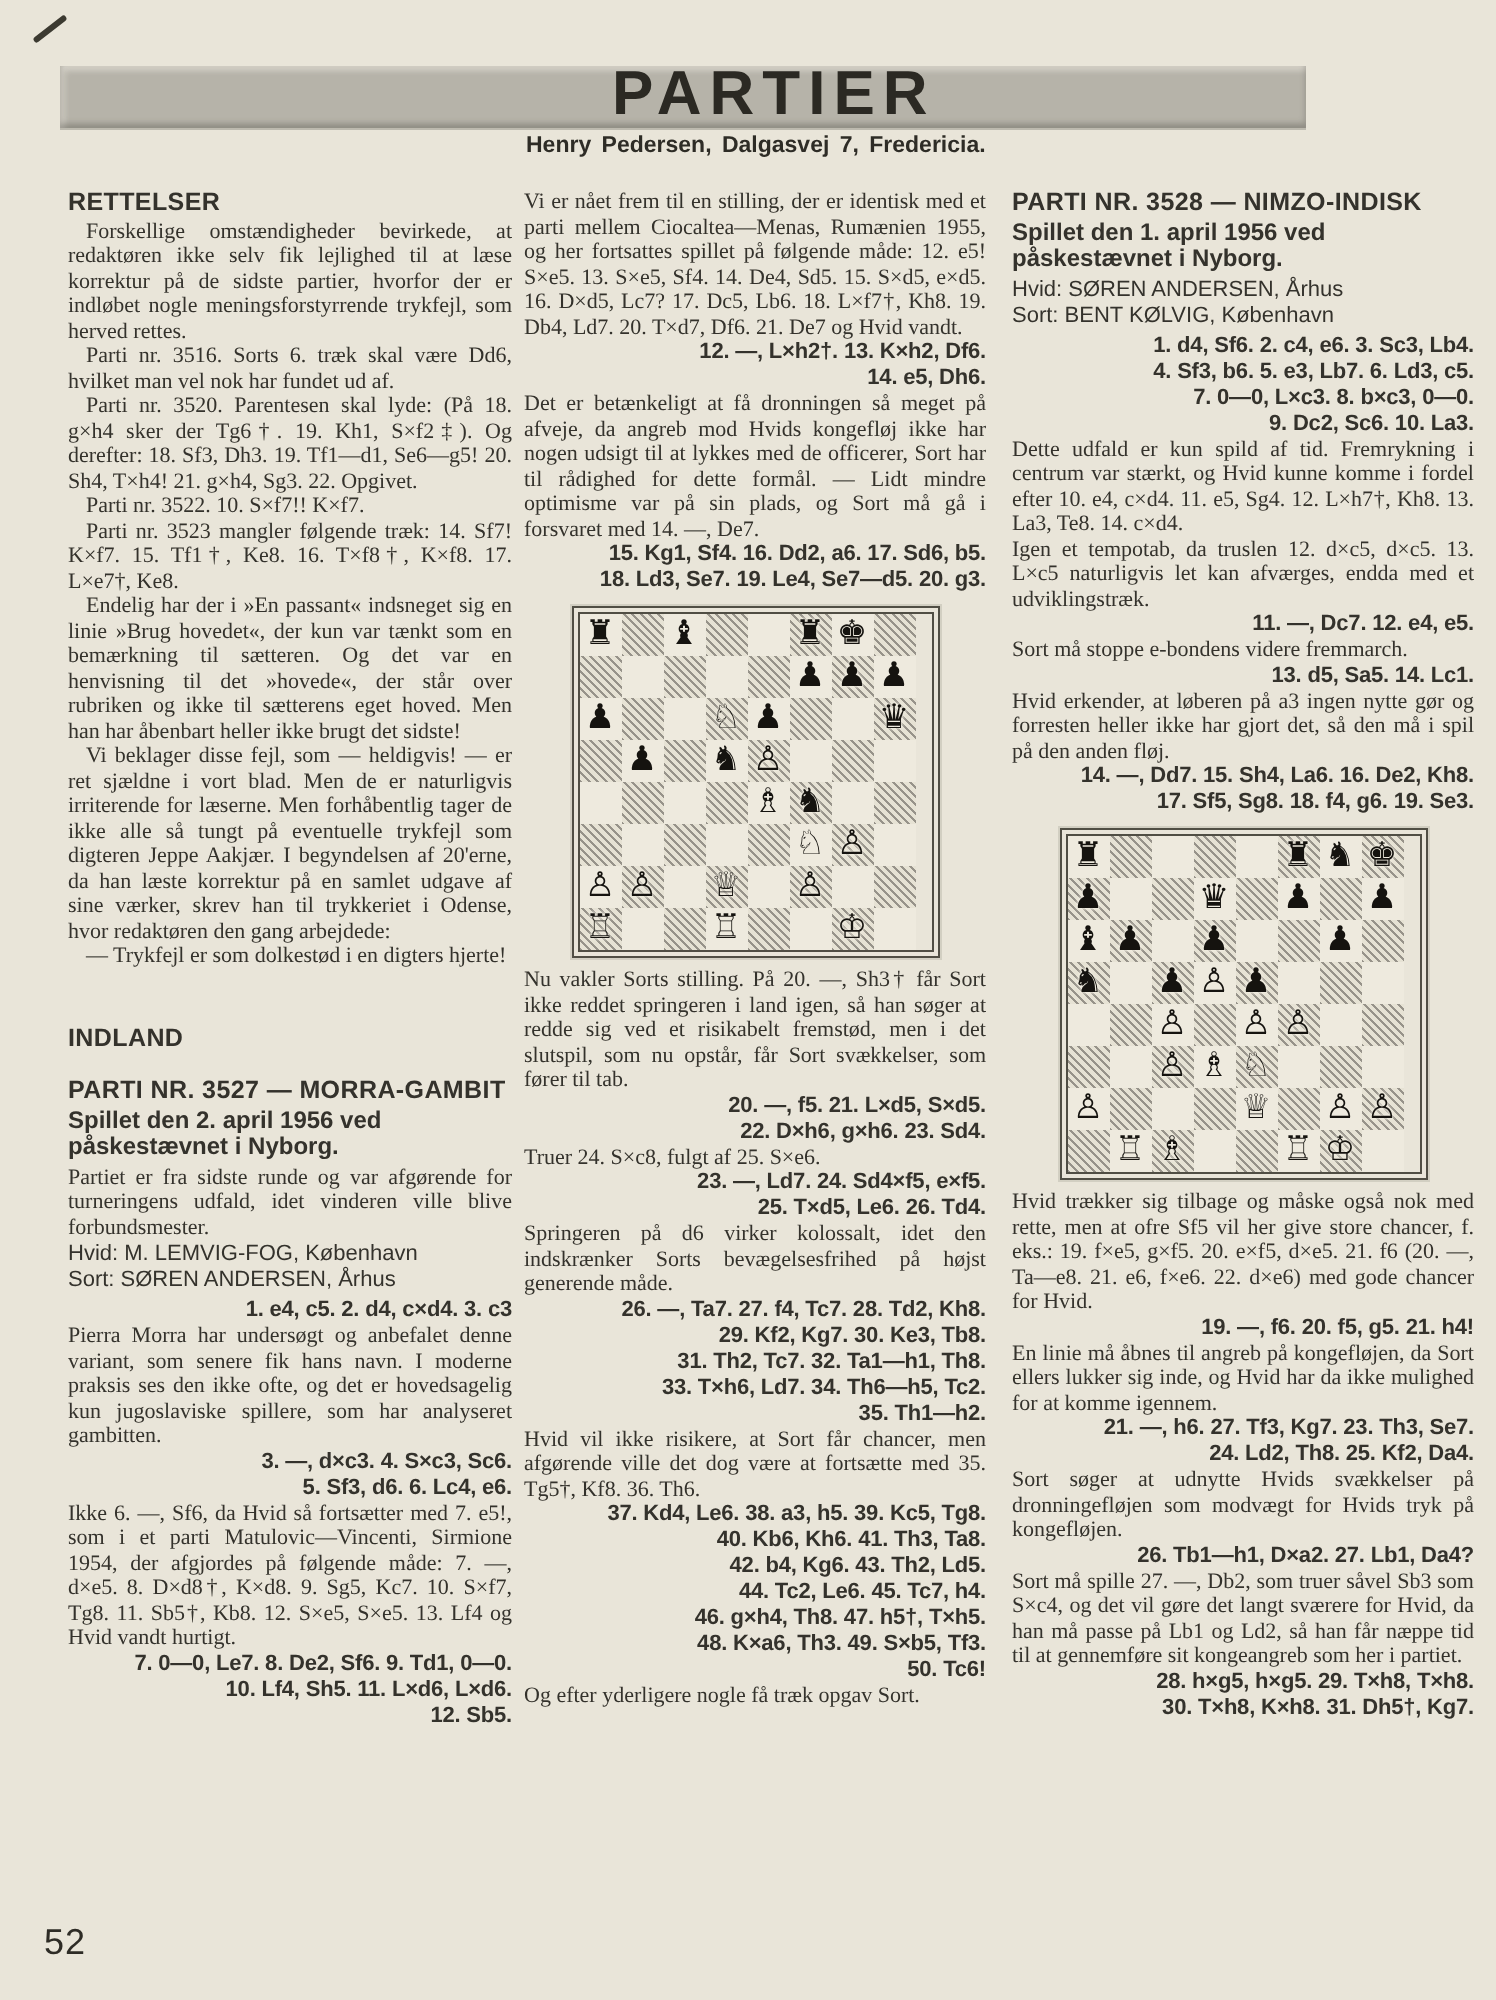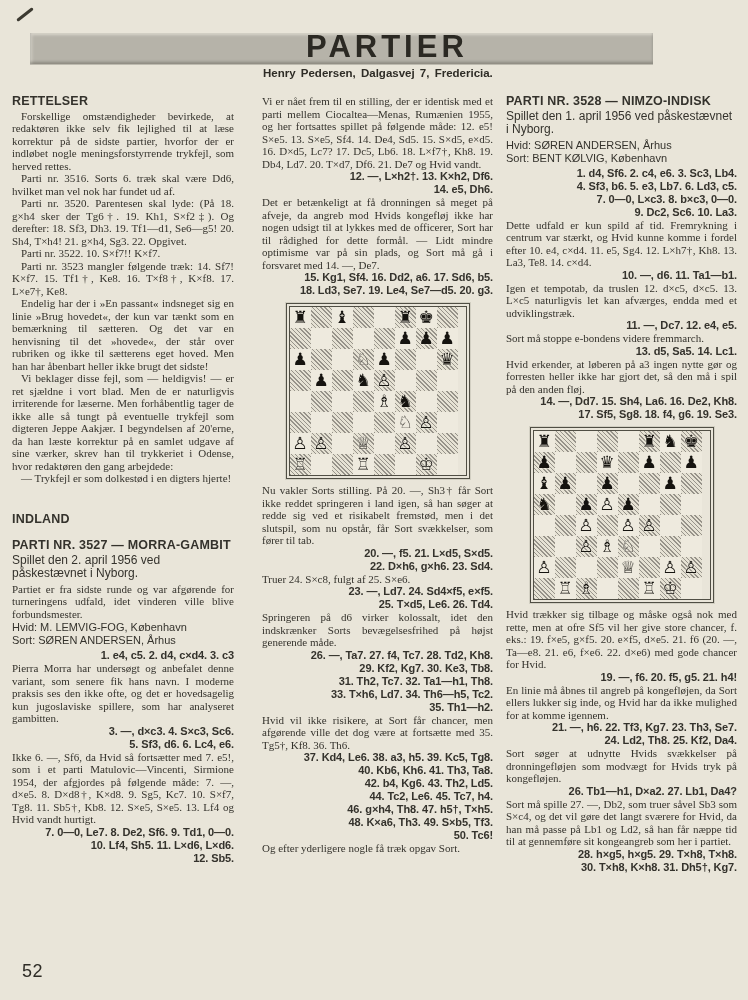--- a/index.html
+++ b/index.html
@@ -4,29 +4,29 @@
 <style>
   html,body{margin:0;padding:0;width:748px;height:1000px;overflow:hidden;}
   body{background:#e9e5d9;font-family:"Liberation Sans",sans-serif;color:#34322c;position:relative;}
   .page{position:absolute;inset:0;}
   .corner-mark{position:absolute;left:15px;top:13px;width:20px;height:3px;background:#3c3a31;transform:rotate(142deg);border-radius:2px;}
   .banner{position:absolute;left:30px;top:33px;width:623px;height:31px;background:#b6b3a9;
           box-shadow:inset 0 -2px 3px rgba(70,68,60,.38), inset 2px 2px 3px rgba(246,243,233,.55), 0 1px 0 rgba(60,58,50,.25);}
   .title{position:absolute;left:276px;top:-4px;font-size:31px;font-weight:bold;letter-spacing:4px;color:#2b2923;}
   .byline{position:absolute;left:263px;top:67px;font-size:11.5px;font-weight:bold;word-spacing:2px;color:#2e2c26;}
   .col{position:absolute;top:95px;font-size:11px;line-height:12.5px;text-align:justify;}
-  .col-left{left:12px;width:222px;}
+  .col-left{left:34px;width:222px;}
   .col-mid{left:262px;width:231px;}
   .col-right{left:506px;width:231px;}
   p.para{margin:0;font-family:Liberation Serif, serif;}
   p.para.indent{text-indent:9px;}
   .heading{font-weight:bold;font-size:12.5px;margin:0 0 2px;text-align:left;letter-spacing:.2px;}
   .heading:not(:first-child){margin-top:28px;}
   .heading + .heading{margin-top:14px;}
-  .subheading{font-weight:normal;font-size:12px;margin:0 0 2px;text-align:left;line-height:13.5px;}
+  .subheading{font-weight:bold;font-size:12px;margin:0 0 2px;text-align:left;line-height:13.5px;}
   .players{margin:1px 0 2px;text-align:left;line-height:13px;}
   .players .line{white-space:nowrap;}
   .moves{font-weight:bold;text-align:right;margin:0;line-height:13px;}
   .moves .line{letter-spacing:-0.1px;}
   .board{margin:6px auto 5px;width:178px;border:1px solid #504e44;padding:2px;background:#e9e5d9;box-shadow:0 0 0 1px rgba(80,78,68,.15);}
   .board-inner{border:1px solid #504e44;display:grid;grid-template-columns:repeat(8,21px);grid-auto-rows:21px;}
   .sq{display:flex;align-items:center;justify-content:center;}
   .sq.light{background:#eeeade;}
   .sq.dark{background-color:#e6e2d4;
            background-image:repeating-linear-gradient(45deg,#97938a 0,#97938a 1px,transparent 1px,transparent 3px);}
@@ -242,23 +242,20 @@
         <div class="line">Hvid: SØREN ANDERSEN, Århus</div>
         <div class="line">Sort: BENT KØLVIG, København</div>
       </div>
       <div class="moves">
         <div class="line">1. d4, Sf6. 2. c4, e6. 3. Sc3, Lb4.</div>
         <div class="line">4. Sf3, b6. 5. e3, Lb7. 6. Ld3, c5.</div>
         <div class="line">7. 0—0, L×c3. 8. b×c3, 0—0.</div>
         <div class="line">9. Dc2, Sc6. 10. La3.</div>
       </div>
       <p class="para">Dette udfald er kun spild af tid. Fremrykning i centrum var stærkt, og Hvid kunne komme i fordel efter 10. e4, c×d4. 11. e5, Sg4. 12. L×h7†, Kh8. 13. La3, Te8. 14. c×d4.</p>
-      <div class="moves">
-        <div class="line">10. —, d6. 11. Ta1—b1.</div>
-      </div>
       <p class="para">Igen et tempotab, da truslen 12. d×c5, d×c5. 13. L×c5 naturligvis let kan afværges, endda med et udviklingstræk.</p>
       <div class="moves">
         <div class="line">11. —, Dc7. 12. e4, e5.</div>
       </div>
       <p class="para">Sort må stoppe e-bondens videre fremmarch.</p>
       <div class="moves">
         <div class="line">13. d5, Sa5. 14. Lc1.</div>
       </div>
       <p class="para">Hvid erkender, at løberen på a3 ingen nytte gør og forresten heller ikke har gjort det, så den må i spil på den anden fløj.</p>
       <div class="moves">
@@ -392,21 +389,21 @@
           </div>
           <div class="sq light"></div>
         </div>
       </div>
       <p class="para">Hvid trækker sig tilbage og måske også nok med rette, men at ofre Sf5 vil her give store chancer, f. eks.: 19. f×e5, g×f5. 20. e×f5, d×e5. 21. f6 (20. —, Ta—e8. 21. e6, f×e6. 22. d×e6) med gode chancer for Hvid.</p>
       <div class="moves">
         <div class="line">19. —, f6. 20. f5, g5. 21. h4!</div>
       </div>
       <p class="para">En linie må åbnes til angreb på kongefløjen, da Sort ellers lukker sig inde, og Hvid har da ikke mulighed for at komme igennem.</p>
       <div class="moves">
-        <div class="line">21. —, h6. 22. Tf3, Kg7. 23. Th3, Se7.</div>
+        <div class="line">21. —, h6. 27. Tf3, Kg7. 23. Th3, Se7.</div>
         <div class="line">24. Ld2, Th8. 25. Kf2, Da4.</div>
       </div>
       <p class="para">Sort søger at udnytte Hvids svækkelser på dronningefløjen som modvægt for Hvids tryk på kongefløjen.</p>
       <div class="moves">
         <div class="line">26. Tb1—h1, D×a2. 27. Lb1, Da4?</div>
       </div>
       <p class="para">Sort må spille 27. —, Db2, som truer såvel Sb3 som S×c4, og det vil gøre det langt sværere for Hvid, da han må passe på Lb1 og Ld2, så han får næppe tid til at gennemføre sit kongeangreb som her i partiet.</p>
       <div class="moves">
         <div class="line">28. h×g5, h×g5. 29. T×h8, T×h8.</div>
         <div class="line">30. T×h8, K×h8. 31. Dh5†, Kg7.</div>

